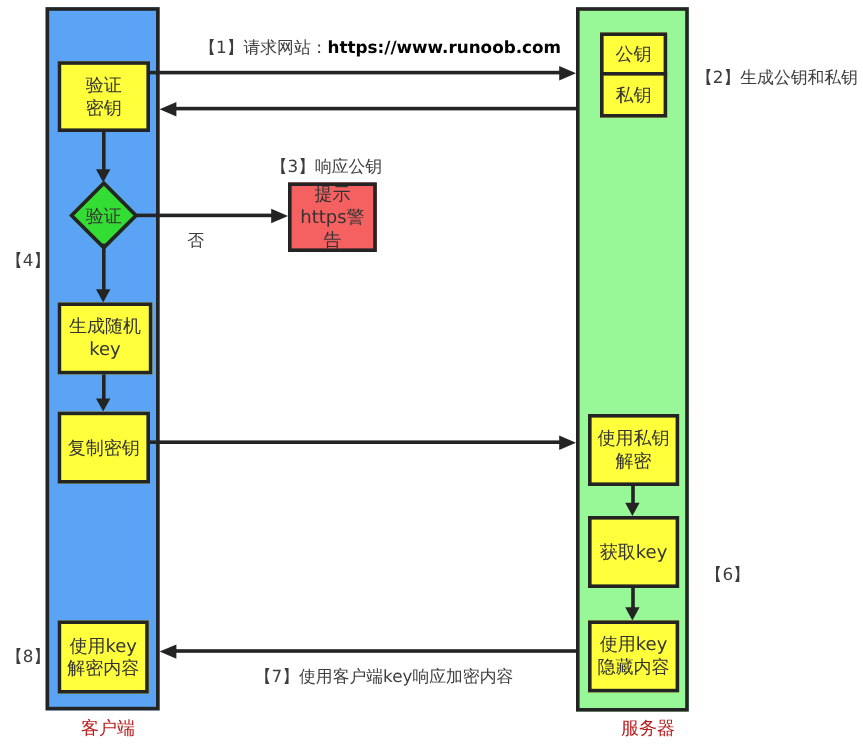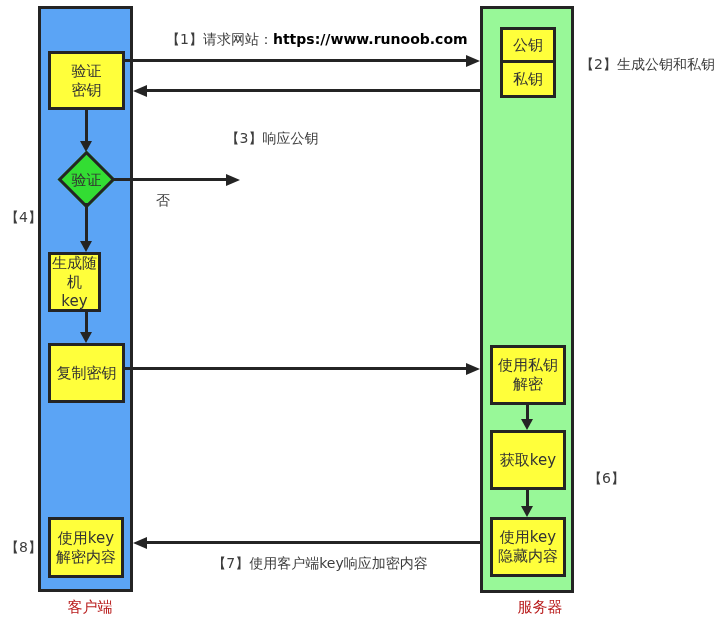--- a/index.html
+++ b/index.html
@@ -24,21 +24,21 @@
     border:3px solid var(--border);
     box-sizing:border-box;
     background:var(--node-fill);
     display:flex;align-items:center;justify-content:center;
     text-align:center;
     font-size:15px;line-height:19px;
     white-space:pre-line;
     color:#333;
   }
   .n-verify-key{left:48px;top:51px;width:77px;height:59px;}
-  .n-gen-key{left:48px;top:252px;width:53px;height:60px;}
+  .n-gen-key{left:48px;top:252px;width:79px;height:60px;}
   .n-copy-key{left:48px;top:343px;width:77px;height:60px;}
   .n-use-key-decrypt{left:48px;top:517px;width:76px;height:61px;}
   .n-warning{left:240px;top:152px;width:74px;height:58px;background:var(--warning-fill);}
   .n-public-key{left:500px;top:27px;width:56px;height:36px;}
   .n-private-key{left:500px;top:60px;width:56px;height:38px;}
   .n-priv-decrypt{left:490px;top:345px;width:76px;height:60px;text-align:center;}
   .n-get-key{left:490px;top:430px;width:76px;height:60px;}
   .n-use-key-hide{left:490px;top:517px;width:76px;height:60px;}
   .diamond{
     position:absolute;left:66px;top:159px;width:41px;height:41px;
@@ -98,20 +98,23 @@
 
   <div class="vline" style="left:85px;top:110px;height:32px;"></div>
   <div class="head-down" style="left:80px;top:141px;"></div>
 
   <div class="diamond"></div>
   <div class="diamond-label">验证</div>
 
   <div class="hline" style="left:113px;top:178px;width:114px;"></div>
   <div class="head-right" style="left:226px;top:174px;"></div>
   <div class="lbl lbl-center" style="left:163px;top:156px;">否</div>
+  <div class="node n-warning">提示
+https警
+告</div>
 
   <div class="vline" style="left:85px;top:203px;height:39px;"></div>
   <div class="head-down" style="left:80px;top:241px;"></div>
   <div class="lbl lbl-center" style="left:64px;top:216px;">是</div>
 
   <div class="lbl" style="left:5px;top:209px;">【4】</div>
 
   <div class="node n-gen-key">生成随机
 key</div>
 

